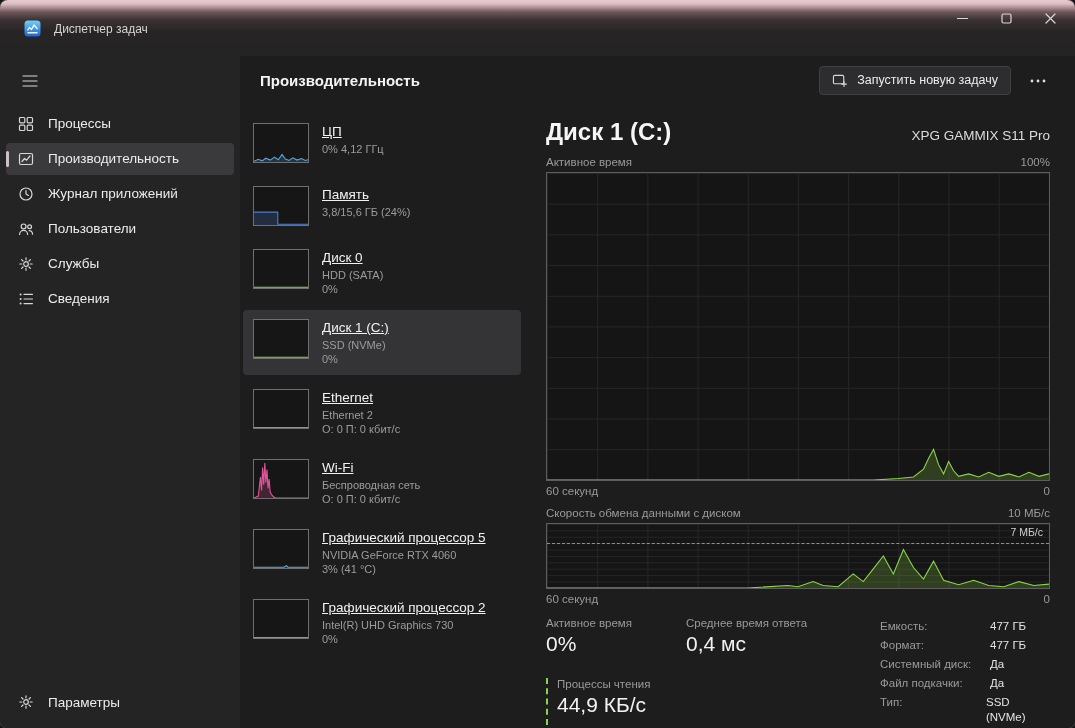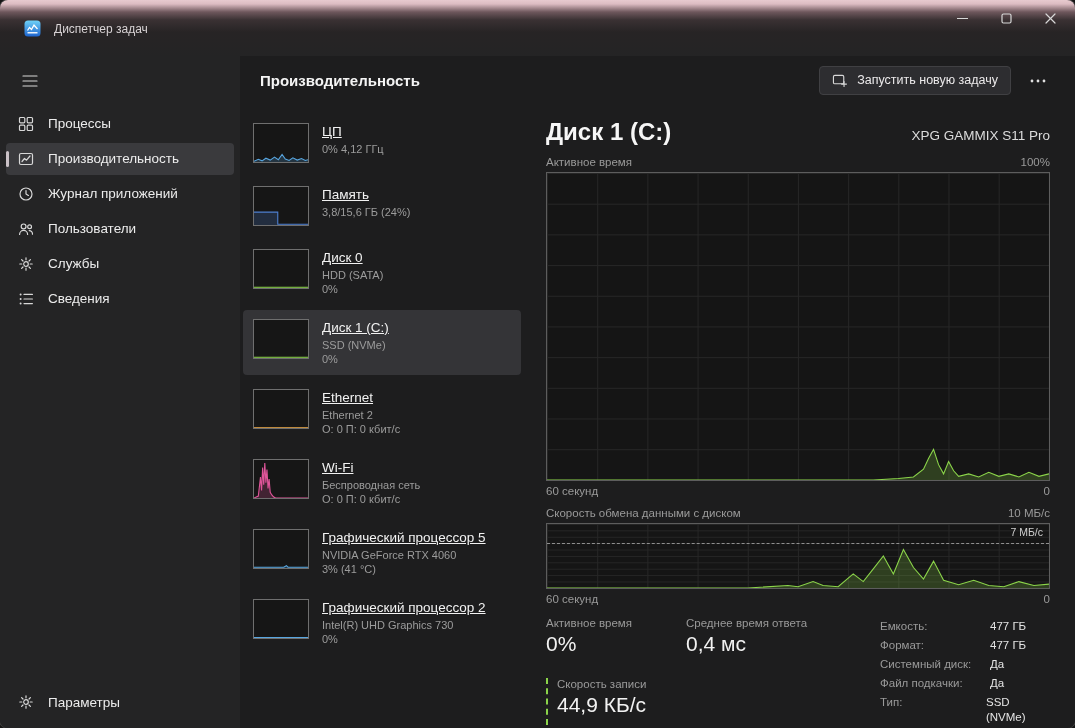--- a/index.html
+++ b/index.html
@@ -361,21 +361,21 @@
           <div class="bigstats">
             <div class="stat">
               <div class="slabel">Активное время</div>
               <div class="svalue">0%</div>
             </div>
             <div class="stat">
               <div class="slabel">Среднее время ответа</div>
               <div class="svalue">0,4 мс</div>
             </div>
             <div class="stat legend">
-              <div class="slabel">Скорость записи</div>
+              <div class="slabel">Процессы чтения</div>
               <div class="svalue">44,9 КБ/с</div>
             </div>
           </div>
           <div class="info">
             <div class="irow">
               <span class="ilabel">Емкость:</span>
               <span class="ival">477 ГБ</span>
             </div>
             <div class="irow">
               <span class="ilabel">Формат:</span>

